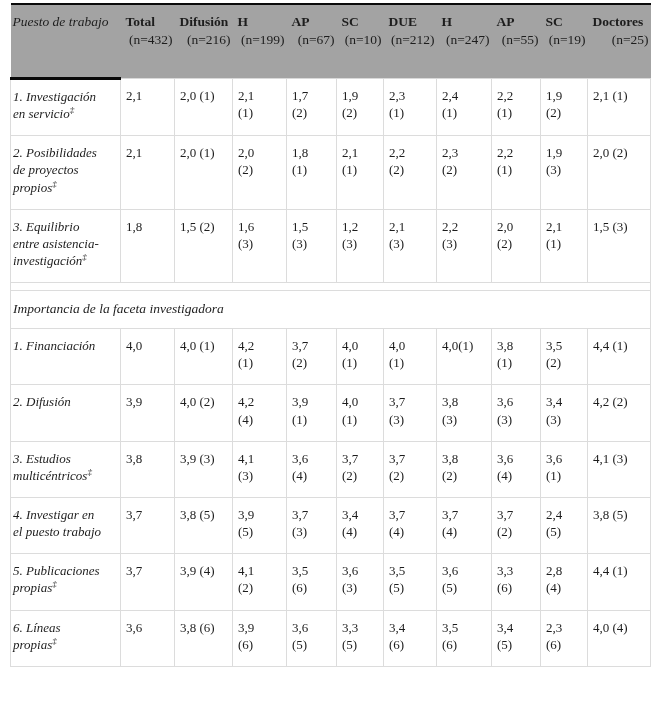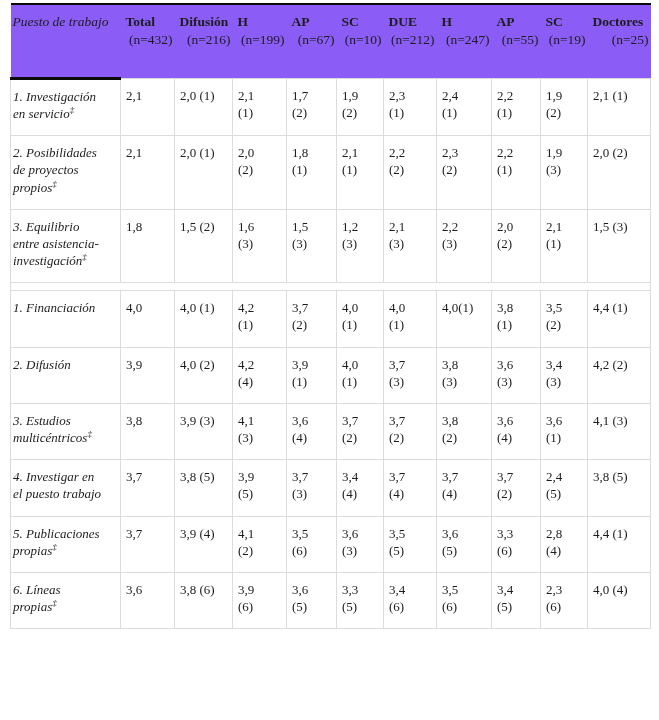--- a/index.html
+++ b/index.html
@@ -17,21 +17,21 @@
   .wrap {
     padding: 3px 9px 0 10px;
   }
   table {
     border-collapse: collapse;
     table-layout: fixed;
     width: 640px;
     border-top: 2px solid #0a0a0a;
   }
   th {
-    background: #8b5cf6;
+    background: #a3a3a3;
     text-align: left;
     vertical-align: top;
     font-weight: bold;
     font-size: 13.5px;
     line-height: 1.32;
     padding: 8px 2px 0 5px;
     height: 64px;
     border: none;
     border-bottom: 1px solid #d9d9d9;
   }
@@ -198,20 +198,23 @@
 (3)</span></td>
           <td class="narrow"><span class="cell-text">2,0
 (2)</span></td>
           <td class="narrow"><span class="cell-text">2,1
 (1)</span></td>
           <td><span class="cell-text">1,5 (3)</span></td>
         </tr>
         <tr class="spacer-row">
           <td colspan="11"></td>
         </tr>
+        <tr class="section-row">
+          <td colspan="11">Importancia de la faceta investigadora</td>
+        </tr>
         <tr>
           <td class="label-cell"><span>1. Financiación</span></td>
           <td><span class="cell-text">4,0</span></td>
           <td><span class="cell-text">4,0 (1)</span></td>
           <td class="narrow"><span class="cell-text">4,2
 (1)</span></td>
           <td class="narrow"><span class="cell-text">3,7
 (2)</span></td>
           <td class="narrow"><span class="cell-text">4,0
 (1)</span></td>

